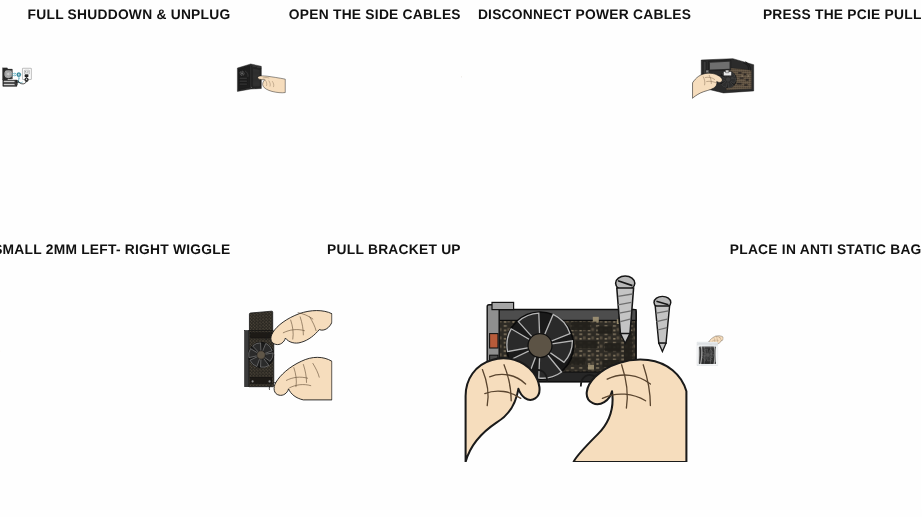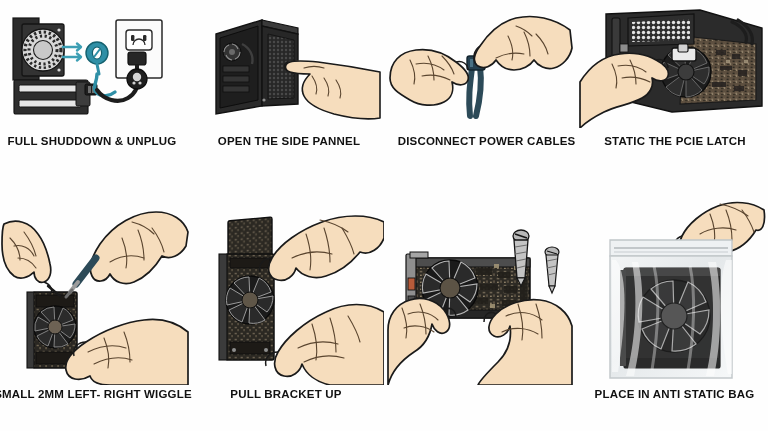--- a/index.html
+++ b/index.html
@@ -21,22 +21,22 @@
     width:768px;
     position:absolute;
     left:0;
   }
   #row-1{top:0;height:175px;}
   #row-2{top:200px;height:231px;}
   .panel{
     width:192px;
     position:relative;
     display:flex;
-    flex-direction:column;
-    align-items:center;
+    flex-direction:row;
+    align-items:flex-start;
   }
   .art{
     width:192px;
     display:block;
   }
   #row-1 .art{height:128px;}
   #row-2 .art{height:185px;}
   .caption{
     font-family:"Liberation Sans", sans-serif;
     font-weight:bold;
@@ -188,21 +188,21 @@
           <g stroke="#5a452f" stroke-width="1.1" fill="none" stroke-linecap="round">
             <path d="M120 76 C124 82 126 88 124 94"></path>
             <path d="M132 78 C136 84 138 90 136 96"></path>
             <path d="M144 80 C148 86 150 92 148 98"></path>
             <path d="M112 68 C118 66 126 66 132 68"></path>
           </g>
 
           <path d="M96 62 C92 63 91 68 95 71" fill="none" stroke="#1a1a1a" stroke-width="1.4"></path>
         </g>
       </svg>
-      <div class="caption">OPEN THE SIDE PANNEL</div>
+      <div class="caption">OPEN THE SIDE CABLES</div>
     </div>
 
     <div class="panel" data-index="2">
       <svg class="art" viewBox="0 0 192 128">
 
         <g>
           <path d="M88 68 C86 84 84 98 86 116" fill="none" stroke="#2c4a58" stroke-width="6" stroke-linecap="round"></path>
           <path d="M96 66 C98 82 96 100 92 116" fill="none" stroke="#2c4a58" stroke-width="6" stroke-linecap="round"></path>
         </g>
 
@@ -311,21 +311,21 @@
           <path d="M4 128 L4 82 C14 66 28 56 44 54 C56 52 70 54 80 60 C88 64 94 70 92 76 C90 82 82 82 76 78 C78 86 74 94 66 98 C56 104 40 106 28 112 C16 118 8 124 4 128 Z" fill="#f6ddbd" stroke="#1a1a1a" stroke-width="1.7" stroke-linejoin="round"></path>
           <g stroke="#5a452f" stroke-width="1.1" fill="none" stroke-linecap="round">
             <path d="M42 66 C52 64 62 66 70 72"></path>
             <path d="M46 78 C56 76 66 78 74 82"></path>
             <path d="M36 64 C40 72 42 80 40 88"></path>
             <path d="M54 60 C58 68 60 76 60 84"></path>
           </g>
           <path d="M80 60 C86 58 92 62 92 68" fill="none" stroke="#1a1a1a" stroke-width="1.5"></path>
         </g>
       </svg>
-      <div class="caption">STATIC THE PCIE LATCH</div>
+      <div class="caption">PRESS THE PCIE PULL</div>
     </div>
   </div>
 
   <div class="row" id="row-2">
 
     <div class="panel" data-index="4">
       <svg class="art" viewBox="0 0 192 185">
         <defs>
           <pattern id="pcb5" width="6" height="6" patternUnits="userSpaceOnUse">
             <rect width="6" height="6" fill="#2a2722"></rect>

